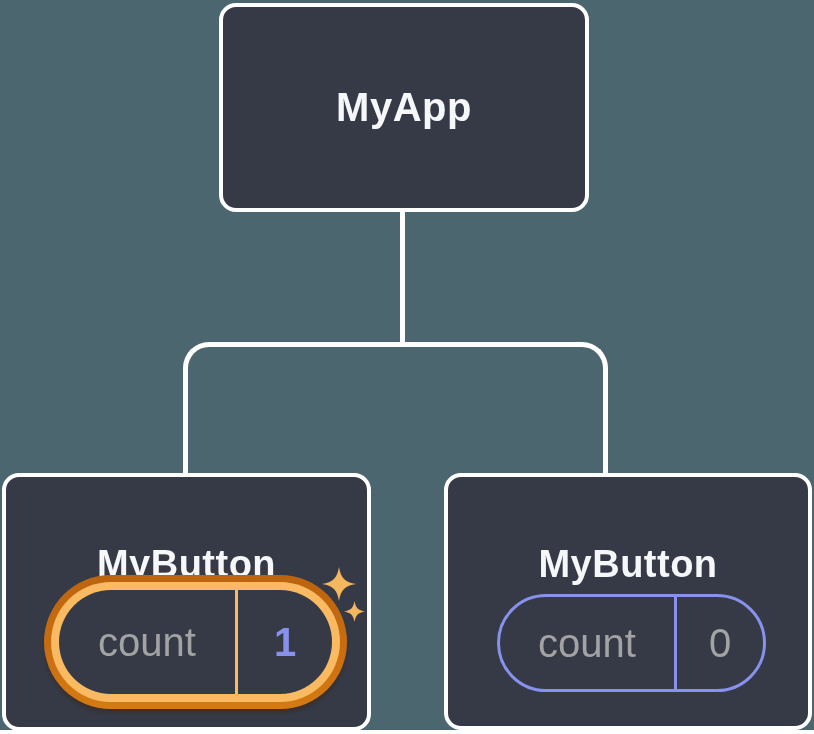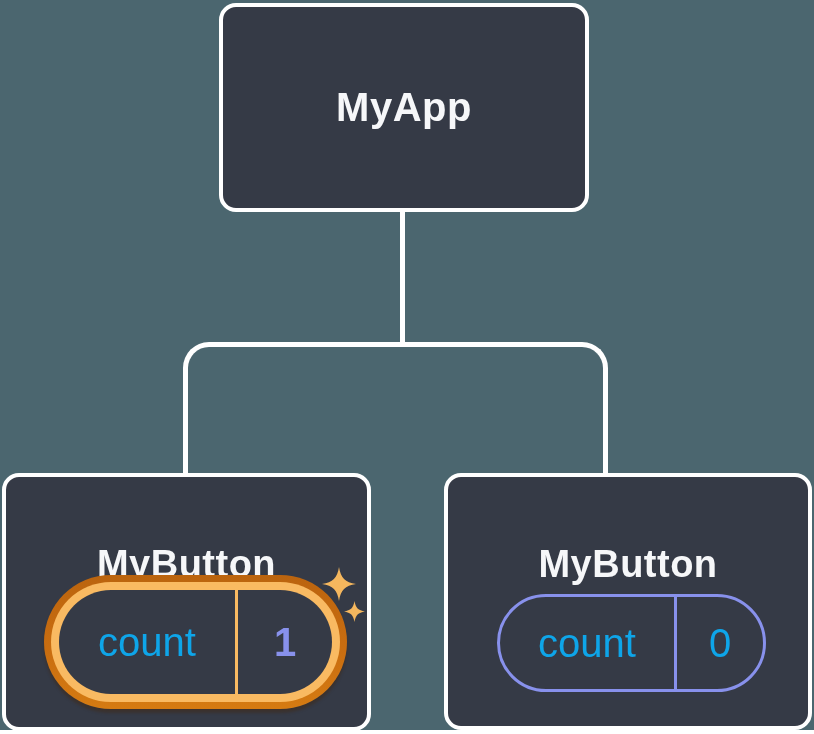--- a/index.html
+++ b/index.html
@@ -45,21 +45,21 @@
   
   .pill-plain{
     position:absolute;left:49px;top:117px;width:269px;height:98px;
     border:3px solid #8891ec;border-radius:49px;
     box-sizing:border-box;
     display:flex;align-items:stretch;overflow:hidden;
   }
   .pill-plain .pill-left{flex:1;display:flex;align-items:center;justify-content:center;}
   .pill-plain .pill-div{width:3px;background:#8891ec;}
   .pill-plain .pill-right{width:86px;display:flex;align-items:center;justify-content:center;}
-  .state-text{color:#0ea5e9;font-size:40px;}
+  .state-text{color:#a3a3a3;font-size:40px;}
   .state-val-bold{color:#8891ec;font-size:40px;font-weight:bold;}
   
   .pill-hl-outer{
     position:absolute;left:38px;top:98px;width:303px;height:134px;
     border-radius:67px;
     background:linear-gradient(180deg,#bb640e 0%,#c96d10 55%,#d57b12 100%);
     box-shadow:0 4px 3px rgba(70,35,0,.35);
     padding:7px;box-sizing:border-box;
   }
   .pill-hl-inner{

